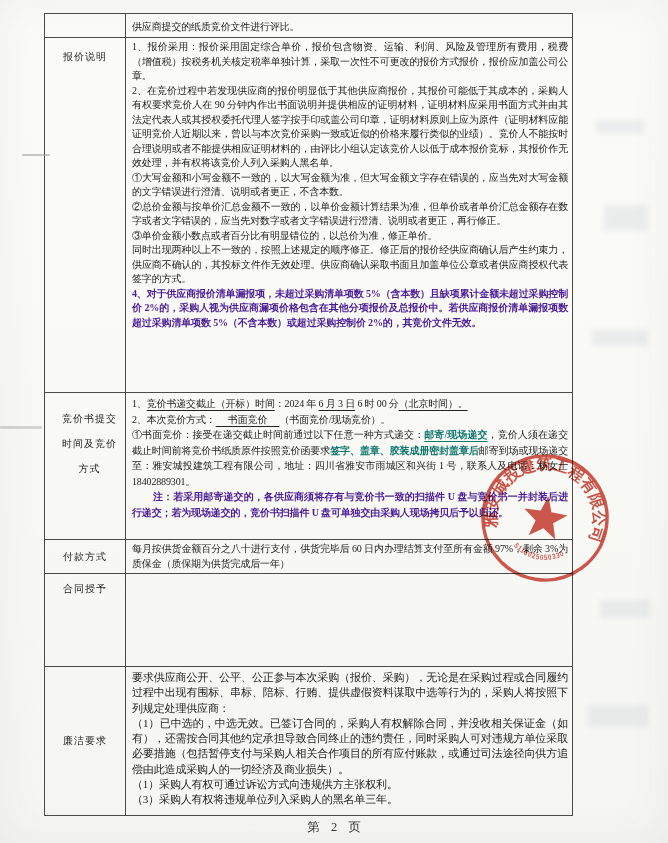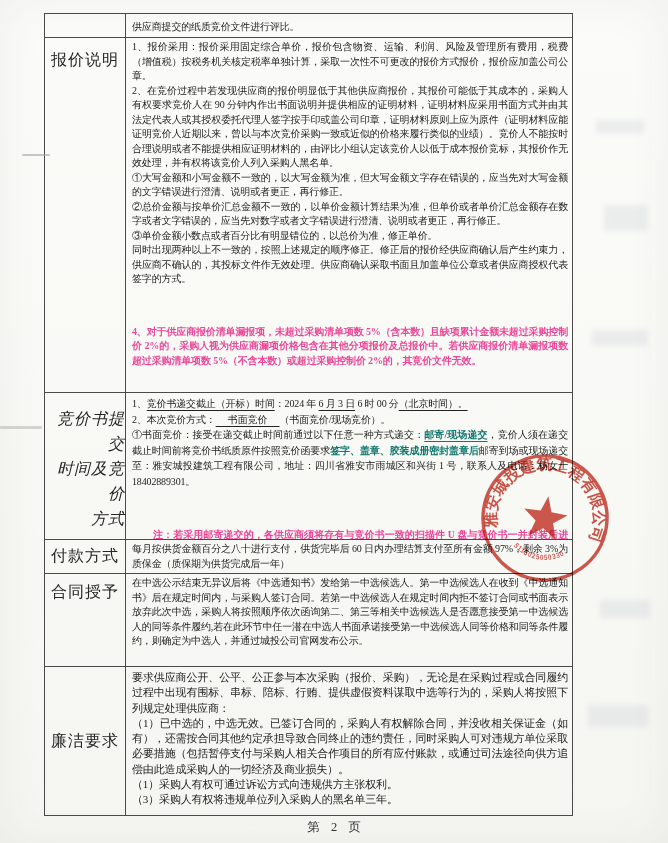--- a/index.html
+++ b/index.html
@@ -15,40 +15,40 @@
     position:absolute;left:44px;top:13px;width:529px;
     border:1.4px solid #4a4a4a;box-sizing:border-box;background:transparent;
   }
   .row{display:flex;box-sizing:border-box;border-bottom:1px solid #4a4a4a;}
   .row:last-child{border-bottom:none;}
   .r1{height:24px;} .r2{height:355px;} .r3{height:147px;}
   .r4{height:34px;} .r5{height:93px;} .r6{height:148px;}
   .lbl{
     width:81px;flex:none;border-right:1px solid #4a4a4a;box-sizing:border-box;
     display:flex;align-items:center;justify-content:center;
-    font-size:16px;letter-spacing:1px;color:#262626;
+    font-size:10px;letter-spacing:1px;color:#262626;
   }
   .r2 .lbl{align-items:flex-start;padding-top:12px;}
   .r5 .lbl{align-items:flex-start;padding-top:8px;}
   .r3 .lbl{
-    display:block;text-align:right;padding:13px 0 0 9px;
-    white-space:pre-line;line-height:25px;letter-spacing:1px;font-style:italic;
+    display:block;text-align:center;padding:13px 0 0 9px;
+    white-space:pre-line;line-height:25px;letter-spacing:1px;
   }
   .cnt{
     flex:1;box-sizing:border-box;padding:2px 4px 0 6px;overflow:hidden;
     font-size:10px;line-height:14.5px;letter-spacing:-0.15px;
     text-align:justify;color:#222;
   }
   .r1 .cnt{line-height:21px;}
   .r3 .cnt{line-height:15.5px;padding-top:3px;}
   .r4 .cnt{line-height:14.9px;padding-top:2px;}
   .r5 .cnt{line-height:14.5px;padding-top:2px;}
   .r6 .cnt{line-height:15.3px;font-size:11px;padding-top:3px;}
   .para{text-align:justify;}
-  .para.bd span, .para.bd{font-weight:bold;color:#ec4899;margin-top:38px;}
+  .para.bd span, .para.bd{font-weight:bold;color:#4c1d95;}
   .para.ind{text-indent:2.1em;}
   .bd{font-weight:bold;color:#0f766e;}
   .ul{text-decoration:underline;text-underline-offset:2.5px;text-decoration-thickness:1px;}
   
   .footer{
     position:absolute;left:4px;right:0;top:819px;text-align:center;
     font-size:12.5px;letter-spacing:4px;color:#333;
   }
   
   .stamp{
@@ -72,21 +72,21 @@
     <div class="cnt">
         <div class="para"><span>供应商提交的纸质竞价文件进行评比。</span></div>
       </div>
   </div>
 
   <div class="row r2">
     <div class="lbl">报价说明</div>
     <div class="cnt">
         <div class="para"><span>1、报价采用：报价采用固定综合单价，报价包含物资、运输、利润、风险及管理所有费用，税费（增值税）按税务机关核定税率单独计算，采取一次性不可更改的报价方式报价，报价应加盖公司公章。</span></div>
         <div class="para"><span>2、在竞价过程中若发现供应商的报价明显低于其他供应商报价，其报价可能低于其成本的，采购人有权要求竞价人在 90 分钟内作出书面说明并提供相应的证明材料，证明材料应采用书面方式并由其法定代表人或其授权委托代理人签字按手印或盖公司印章，证明材料原则上应为原件（证明材料应能证明竞价人近期以来，曾以与本次竞价采购一致或近似的价格来履行类似的业绩）。竞价人不能按时合理说明或者不能提供相应证明材料的，由评比小组认定该竞价人以低于成本报价竞标，其报价作无效处理，并有权将该竞价人列入采购人黑名单。</span></div>
-        <div class="para"><span>①大写金额和小写金额不一致的，以大写金额为准，但大写金额文字存在错误的，应当先对大写金额的文字错误进行澄清、说明或者更正，再行修正。</span></div>
+        <div class="para"><span>①大写金额和小写金额不一致的，以大写金额为准，但大写金额文字存在错误的，应当先对大写金额的文字错误进行澄清、说明或者更正，不含本数。</span></div>
         <div class="para"><span>②总价金额与按单价汇总金额不一致的，以单价金额计算结果为准，但单价或者单价汇总金额存在数字或者文字错误的，应当先对数字或者文字错误进行澄清、说明或者更正，再行修正。</span></div>
         <div class="para"><span>③单价金额小数点或者百分比有明显错位的，以总价为准，修正单价。</span></div>
         <div class="para"><span>同时出现两种以上不一致的，按照上述规定的顺序修正。修正后的报价经供应商确认后产生约束力，供应商不确认的，其投标文件作无效处理。供应商确认采取书面且加盖单位公章或者供应商授权代表签字的方式。</span></div>
         <div class="para bd"><span>4、对于供应商报价清单漏报项，未超过采购清单项数 5%（含本数）且缺项累计金额未超过采购控制价 2%的，采购人视为供应商漏项价格包含在其他分项报价及总报价中。若供应商报价清单漏报项数超过采购清单项数 5%（不含本数）或超过采购控制价 2%的，其竞价文件无效。</span></div>
       </div>
   </div>
 
   <div class="row r3">
     <div class="lbl">竞价书提交
 时间及竞价
@@ -101,23 +101,20 @@
 
   <div class="row r4">
     <div class="lbl">付款方式</div>
     <div class="cnt">
         <div class="para"><span>每月按供货金额百分之八十进行支付，供货完毕后 60 日内办理结算支付至所有金额 97%，剩余 3%为质保金（质保期为供货完成后一年）</span></div>
       </div>
   </div>
 
   <div class="row r5">
     <div class="lbl">合同授予</div>
-    <div class="cnt">
-        <div class="para"><span>在中选公示结束无异议后将《中选通知书》发给第一中选候选人。第一中选候选人在收到《中选通知书》后在规定时间内，与采购人签订合同。若第一中选候选人在规定时间内拒不签订合同或书面表示放弃此次中选，采购人将按照顺序依次函询第二、第三等相关中选候选人是否愿意接受第一中选候选人的同等条件履约,若在此环节中任一潜在中选人书面承诺接受第一中选候选人同等价格和同等条件履约，则确定为中选人，并通过城投公司官网发布公示。</span></div>
-      </div>
   </div>
 
   <div class="row r6">
     <div class="lbl">廉洁要求</div>
     <div class="cnt">
         <div class="para"><span>要求供应商公开、公平、公正参与本次采购（报价、采购），无论是在采购过程或合同履约过程中出现有围标、串标、陪标、行贿、提供虚假资料谋取中选等行为的，采购人将按照下列规定处理供应商：</span></div>
         <div class="para"><span>（1）已中选的，中选无效。已签订合同的，采购人有权解除合同，并没收相关保证金（如有），还需按合同其他约定承担导致合同终止的违约责任，同时采购人可对违规方单位采取必要措施（包括暂停支付与采购人相关合作项目的所有应付账款，或通过司法途径向供方追偿由此造成采购人的一切经济及商业损失）。</span></div>
         <div class="para"><span>（1）采购人有权可通过诉讼方式向违规供方主张权利。</span></div>
         <div class="para"><span>（3）采购人有权将违规单位列入采购人的黑名单三年。</span></div>
       </div>

